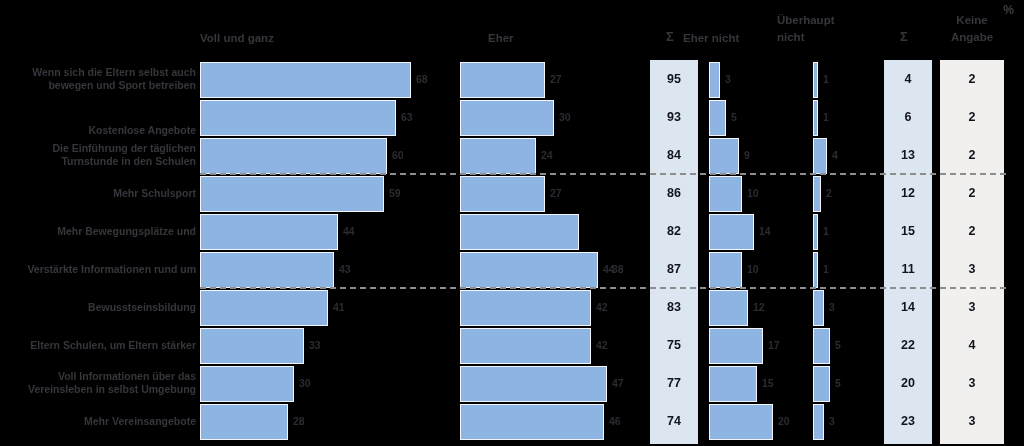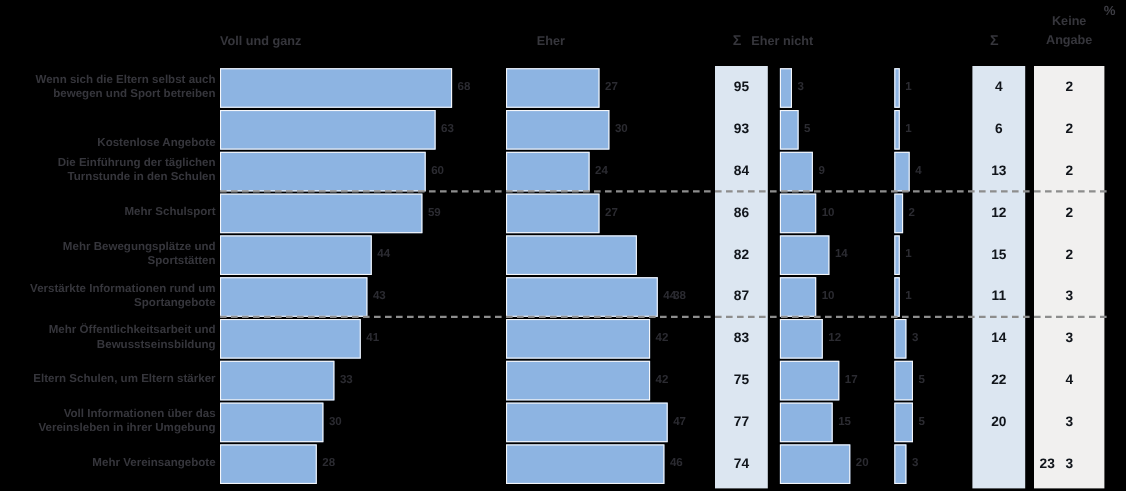--- a/index.html
+++ b/index.html
@@ -22,20 +22,24 @@
 <body>
 
 <div class="canvas">
 
   <div class="percent-lbl">%</div>
 
   <div class="hdr" style="left:200px; top:30px;">Voll und ganz</div>
   <div class="hdr" style="left:488px; top:30px;">Eher</div>
   <div class="hdr center sigma" style="left:646px; width:48px; top:28px;">Σ</div>
   <div class="hdr" style="left:683px; top:30px;">Eher nicht</div>
+  <div class="hdr" style="left:777px; top:12px;">
+    <div>Überhaupt</div>
+    <div>nicht</div>
+  </div>
   <div class="hdr center sigma" style="left:880px; width:48px; top:28px;">Σ</div>
   <div class="hdr center" style="left:940px; width:64px; top:12px;">
     <div>Keine</div>
     <div>Angabe</div>
   </div>
 
   <div class="strip" id="strip-sum1" style="left: 650px; width: 48px; background: rgb(220, 230, 241);"></div>
   <div class="strip" id="strip-sum2" style="left: 884px; width: 48px; background: rgb(220, 230, 241);"></div>
   <div class="strip" id="strip-ka" style="left: 940px; width: 64px; background: rgb(241, 240, 239);"></div>
 
@@ -93,50 +97,47 @@
       <div class="val" style="left: 550px; top: 193px;">27</div>
       <div class="bar" style="left: 709px; top: 176px; width: 31px; height: 34px; background: rgb(141, 180, 226); border-color: rgb(244, 246, 250);"></div>
       <div class="val" style="left: 747px; top: 193px;">10</div>
       <div class="bar" style="left: 813px; top: 176px; width: 6px; height: 34px; background: rgb(141, 180, 226); border-color: rgb(244, 246, 250);"></div>
       <div class="val" style="left: 826px; top: 193px;">2</div>
       <div class="snum" style="left: 674px; top: 193px;">86</div>
       <div class="snum" style="left: 908px; top: 193px;">12</div>
       <div class="snum" style="left: 972px; top: 193px;">2</div>
       <div class="rlabel" style="top: 231px;">
         <div class="">Mehr Bewegungsplätze und</div>
-        <div class="">Sportstätten</div>
       </div>
       <div class="bar" style="left: 200px; top: 214px; width: 136px; height: 34px; background: rgb(141, 180, 226); border-color: rgb(244, 246, 250);"></div>
       <div class="val" style="left: 343px; top: 231px;">44</div>
       <div class="bar" style="left: 460px; top: 214px; width: 117px; height: 34px; background: rgb(141, 180, 226); border-color: rgb(244, 246, 250);"></div>
       <div class="val" style="left: 612px; top: 231px; margin-top: 38px;">38</div>
       <div class="bar" style="left: 709px; top: 214px; width: 43px; height: 34px; background: rgb(141, 180, 226); border-color: rgb(244, 246, 250);"></div>
       <div class="val" style="left: 759px; top: 231px;">14</div>
       <div class="bar" style="left: 813px; top: 214px; width: 3px; height: 34px; background: rgb(141, 180, 226); border-color: rgb(244, 246, 250);"></div>
       <div class="val" style="left: 823px; top: 231px;">1</div>
       <div class="snum" style="left: 674px; top: 231px;">82</div>
       <div class="snum" style="left: 908px; top: 231px;">15</div>
       <div class="snum" style="left: 972px; top: 231px;">2</div>
       <div class="rlabel" style="top: 269px;">
         <div class="">Verstärkte Informationen rund um</div>
-        <div class="">Sportangebote</div>
       </div>
       <div class="bar" style="left: 200px; top: 252px; width: 132px; height: 34px; background: rgb(141, 180, 226); border-color: rgb(244, 246, 250);"></div>
       <div class="val" style="left: 339px; top: 269px;">43</div>
       <div class="bar" style="left: 460px; top: 252px; width: 136px; height: 34px; background: rgb(141, 180, 226); border-color: rgb(244, 246, 250);"></div>
       <div class="val" style="left: 603px; top: 269px;">44</div>
       <div class="bar" style="left: 709px; top: 252px; width: 31px; height: 34px; background: rgb(141, 180, 226); border-color: rgb(244, 246, 250);"></div>
       <div class="val" style="left: 747px; top: 269px;">10</div>
       <div class="bar" style="left: 813px; top: 252px; width: 3px; height: 34px; background: rgb(141, 180, 226); border-color: rgb(244, 246, 250);"></div>
       <div class="val" style="left: 823px; top: 269px;">1</div>
       <div class="snum" style="left: 674px; top: 269px;">87</div>
       <div class="snum" style="left: 908px; top: 269px;">11</div>
       <div class="snum" style="left: 972px; top: 269px;">3</div>
       <div class="rlabel" style="top: 307px;">
-        <div class="">Mehr Öffentlichkeitsarbeit und</div>
         <div class="">Bewusstseinsbildung</div>
       </div>
       <div class="bar" style="left: 200px; top: 290px; width: 126px; height: 34px; background: rgb(141, 180, 226); border-color: rgb(244, 246, 250);"></div>
       <div class="val" style="left: 333px; top: 307px;">41</div>
       <div class="bar" style="left: 460px; top: 290px; width: 129px; height: 34px; background: rgb(141, 180, 226); border-color: rgb(244, 246, 250);"></div>
       <div class="val" style="left: 596px; top: 307px;">42</div>
       <div class="bar" style="left: 709px; top: 290px; width: 37px; height: 34px; background: rgb(141, 180, 226); border-color: rgb(244, 246, 250);"></div>
       <div class="val" style="left: 753px; top: 307px;">12</div>
       <div class="bar" style="left: 813px; top: 290px; width: 9px; height: 34px; background: rgb(141, 180, 226); border-color: rgb(244, 246, 250);"></div>
       <div class="val" style="left: 829px; top: 307px;">3</div>
@@ -152,21 +153,21 @@
       <div class="val" style="left: 596px; top: 345px;">42</div>
       <div class="bar" style="left: 709px; top: 328px; width: 52px; height: 34px; background: rgb(141, 180, 226); border-color: rgb(244, 246, 250);"></div>
       <div class="val" style="left: 768px; top: 345px;">17</div>
       <div class="bar" style="left: 813px; top: 328px; width: 15px; height: 34px; background: rgb(141, 180, 226); border-color: rgb(244, 246, 250);"></div>
       <div class="val" style="left: 835px; top: 345px;">5</div>
       <div class="snum" style="left: 674px; top: 345px;">75</div>
       <div class="snum" style="left: 908px; top: 345px;">22</div>
       <div class="snum" style="left: 972px; top: 345px;">4</div>
       <div class="rlabel" style="top: 383px;">
         <div class="">Voll Informationen über das</div>
-        <div class="">Vereinsleben in ihrer Umgebung</div>
+        <div class="">Vereinsleben in selbst Umgebung</div>
       </div>
       <div class="bar" style="left: 200px; top: 366px; width: 92px; height: 34px; background: rgb(141, 180, 226); border-color: rgb(244, 246, 250);"></div>
       <div class="val" style="left: 299px; top: 383px;">30</div>
       <div class="bar" style="left: 460px; top: 366px; width: 145px; height: 34px; background: rgb(141, 180, 226); border-color: rgb(244, 246, 250);"></div>
       <div class="val" style="left: 612px; top: 383px;">47</div>
       <div class="bar" style="left: 709px; top: 366px; width: 46px; height: 34px; background: rgb(141, 180, 226); border-color: rgb(244, 246, 250);"></div>
       <div class="val" style="left: 762px; top: 383px;">15</div>
       <div class="bar" style="left: 813px; top: 366px; width: 15px; height: 34px; background: rgb(141, 180, 226); border-color: rgb(244, 246, 250);"></div>
       <div class="val" style="left: 835px; top: 383px;">5</div>
       <div class="snum" style="left: 674px; top: 383px;">77</div>
@@ -177,21 +178,21 @@
       </div>
       <div class="bar" style="left: 200px; top: 404px; width: 86px; height: 34px; background: rgb(141, 180, 226); border-color: rgb(244, 246, 250);"></div>
       <div class="val" style="left: 293px; top: 421px;">28</div>
       <div class="bar" style="left: 460px; top: 404px; width: 142px; height: 34px; background: rgb(141, 180, 226); border-color: rgb(244, 246, 250);"></div>
       <div class="val" style="left: 609px; top: 421px;">46</div>
       <div class="bar" style="left: 709px; top: 404px; width: 62px; height: 34px; background: rgb(141, 180, 226); border-color: rgb(244, 246, 250);"></div>
       <div class="val" style="left: 778px; top: 421px;">20</div>
       <div class="bar" style="left: 813px; top: 404px; width: 9px; height: 34px; background: rgb(141, 180, 226); border-color: rgb(244, 246, 250);"></div>
       <div class="val" style="left: 829px; top: 421px;">3</div>
       <div class="snum" style="left: 674px; top: 421px;">74</div>
-      <div class="snum" style="left: 908px; top: 421px; margin-left: 44px;">23</div>
+      <div class="snum" style="left: 908px; top: 421px;">23</div>
       <div class="snum" style="left: 972px; top: 421px;">3</div>
     </div>
 
   <div id="dash-layer">
       <div class="dash" style="top: 173px; border-top-color: rgb(141, 141, 141);"></div>
       <div class="dash" style="top: 287px; border-top-color: rgb(141, 141, 141);"></div>
     </div>
 
 </div>
 

